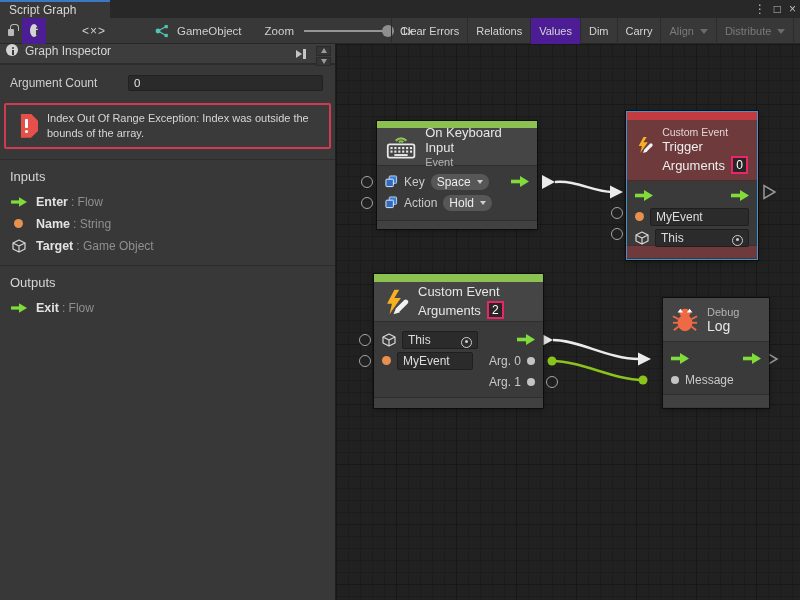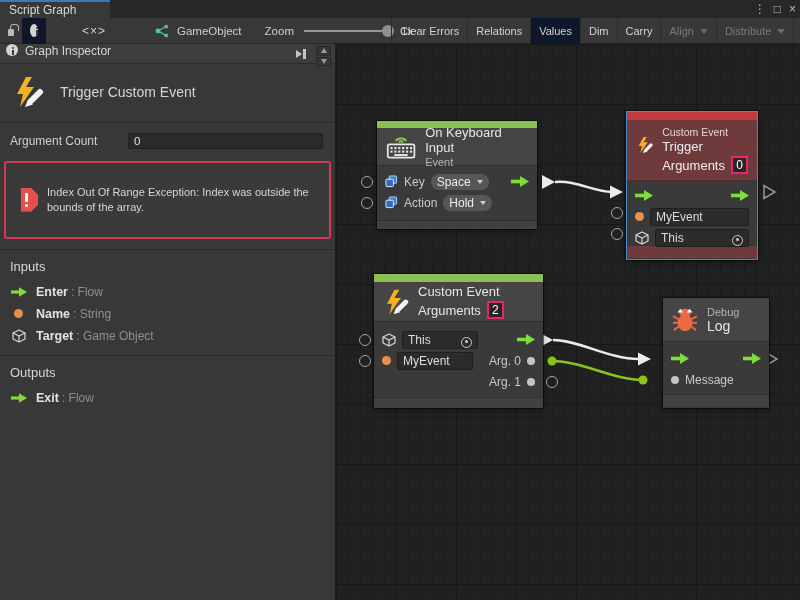--- a/index.html
+++ b/index.html
@@ -8,21 +8,21 @@
 
   
   .tabbar { position:absolute; left:0; top:0; width:800px; height:18px; background:#282828; }
   .tab { position:absolute; left:0; top:0; width:110px; height:18px; background:#383838; border-top:2px solid #3a79c2; color:#d8d8d8; font-size:12px; line-height:16px; padding-left:9px; }
   .win-controls { position:absolute; right:4px; top:0; height:18px; display:flex; align-items:center; gap:8px; color:#bdbdbd; font-size:12px; }
   .win-controls span { cursor:default; line-height:16px; }
 
   
   .toolbar { position:absolute; left:0; top:18px; width:800px; height:26px; background:#383838; border-bottom:1px solid #272727; display:flex; align-items:center; }
   .tb-btn { height:26px; display:flex; align-items:center; justify-content:center; color:#d4d4d4; font-size:11px; padding:0 8px; }
-  .tb-btn.active { background:#0f172a; }
+  .tb-btn.active { background:#4c1d95; }
   .lock-body { width:10px; height:7px; background:#b9b9b9; border-radius:1px; position:relative; margin-top:4px; }
   .lock-body::before { content:''; position:absolute; top:-5px; left:1.5px; width:7px; height:6px; border:1.5px solid #b9b9b9; border-bottom:none; border-radius:3.5px 3.5px 0 0; }
   .info-circ { width:13px; height:13px; border-radius:50%; background:#d4d4d4; position:relative; }
   .info-circ::before { content:''; position:absolute; left:5.5px; top:2.5px; width:2px; height:2px; background:#3a3a3a; border-radius:50%; }
   .info-circ::after { content:''; position:absolute; left:5.5px; top:5.5px; width:2px; height:5px; background:#3a3a3a; }
   .code-glyph { color:#cfcfcf; font-size:12px; letter-spacing:1px; }
   .tb-go { display:flex; align-items:center; gap:7px; margin-left:40px; color:#cfcfcf; font-size:11.5px; }
   .tb-zoom { display:flex; align-items:center; margin-left:23px; color:#cfcfcf; font-size:11.5px; }
   .zoom-track { width:88px; height:2px; background:#969696; margin-left:10px; position:relative; }
   .zoom-handle { position:absolute; right:-2px; top:-5px; width:12px; height:12px; border-radius:50%; background:#8f8f8f; }
@@ -42,21 +42,21 @@
   .insp-spinner { position:absolute; right:4px; top:2px; width:15px; height:20px; display:flex; flex-direction:column; gap:1px; }
   .spin-btn { flex:1; background:#353535; border:1px solid #2a2a2a; display:flex; align-items:center; justify-content:center; }
   .tri-up { width:0; height:0; border-left:3.5px solid transparent; border-right:3.5px solid transparent; border-bottom:5px solid #9a9a9a; }
   .tri-dn { width:0; height:0; border-left:3.5px solid transparent; border-right:3.5px solid transparent; border-top:5px solid #9a9a9a; }
   .insp-title { display:flex; align-items:center; gap:16px; padding:12px 12px 14px 12px; }
   .insp-title-text { font-size:14px; color:#d6d6d6; }
   .insp-sep { height:1px; background:#2c2c2c; }
   .insp-field-row { display:flex; align-items:center; padding:10px 12px 6px 10px; }
   .insp-field-label { flex:0 0 118px; font-size:12px; color:#cfcfcf; }
   .insp-input { flex:1; height:16px; background:#2a2a2a; border:1px solid #212121; border-radius:2px; color:#e2e2e2; font-size:11.5px; line-height:14px; padding:0 5px; }
-  .error-box { margin:6px 4px 10px 4px; border:2px solid #d23a52; background:#3a3a3a; border-radius:2px; padding:22px 8px; display:flex; align-items:center; gap:9px; }
+  .error-box { margin:6px 4px 10px 4px; border:2px solid #d23a52; background:#3a3a3a; border-radius:2px; padding:6px 8px; display:flex; align-items:center; gap:9px; }
   .octagon { flex:0 0 24px; width:24px; height:24px; background:#e5504a; clip-path:polygon(29% 0,71% 0,100% 29%,100% 71%,71% 100%,29% 100%); position:relative; }
   .octagon::before { content:''; position:absolute; left:10.5px; top:5px; width:3px; height:9px; background:#fff; border-radius:1px; }
   .octagon::after { content:''; position:absolute; left:10.5px; top:16px; width:3px; height:3px; background:#fff; border-radius:50%; }
   .error-text { font-size:11px; color:#d6d6d6; line-height:1.35; }
   .insp-section-h { font-size:13px; color:#d6d6d6; padding:9px 10px 7px 10px; }
   .port-row { display:flex; align-items:center; gap:9px; padding:0 10px; height:22px; }
   .port-row .icon-cell { flex:0 0 17px; display:flex; align-items:center; justify-content:center; }
   .port-name { font-weight:bold; font-size:12.5px; color:#e2e2e2; }
   .port-type { font-size:12px; color:#8f8f8f; margin-left:3px; }
   .dot-orange { width:9px; height:9px; border-radius:50%; background:#e8914e; display:inline-block; }
@@ -227,26 +227,20 @@
     <span class="insp-spinner">
       <span class="spin-btn">
           <span class="tri-up"></span>
         </span>
       <span class="spin-btn">
           <span class="tri-dn"></span>
         </span>
     </span>
   </div>
 
-  <div class="insp-title">
-    <svg width="32" height="32">
-        <use href="#i-bolt"></use>
-      </svg>
-    <span class="insp-title-text">Trigger Custom Event</span>
-  </div>
   <div class="insp-sep"></div>
 
   <div class="insp-field-row">
     <span class="insp-field-label">Argument Count</span>
     <div class="insp-input">0</div>
   </div>
 
   <div class="error-box">
     <span class="octagon"></span>
     <span class="error-text">Index Out Of Range Exception: Index was outside the bounds of the array.</span>

